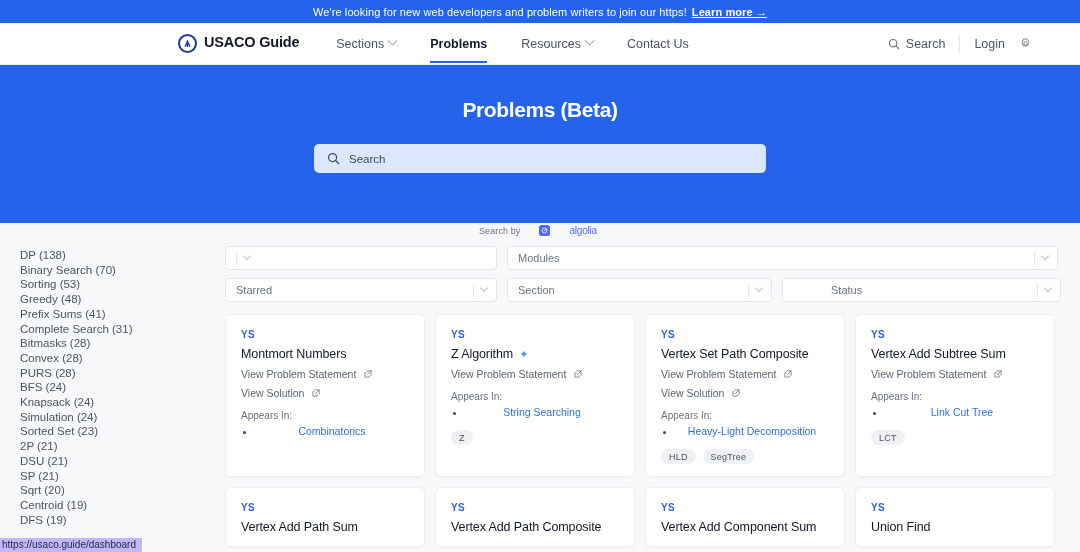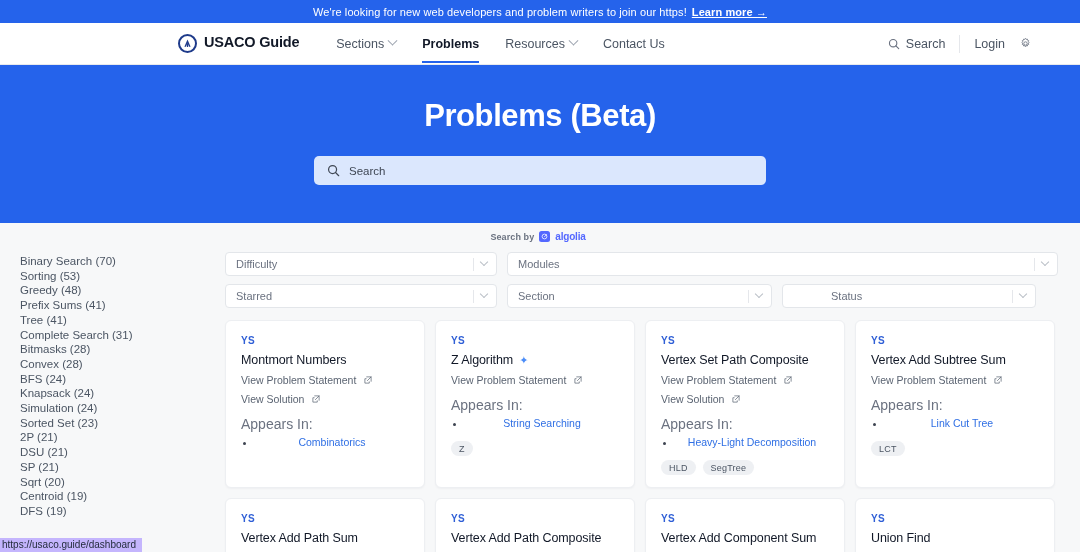--- a/index.html
+++ b/index.html
@@ -35,21 +35,21 @@
   }
   .brand { display: flex; align-items: flex-start; gap: 7px; cursor: pointer; }
   .brand-mark {
     width: 19px; height: 19px; border-radius: 50%;
     border: 2px solid #1e3a8a;
     display: flex; align-items: center; justify-content: center;
   }
   .brand-mark svg { display: block; }
   .brand-text { font-size: 14.5px; font-weight: bold; color: #111827; letter-spacing: -0.2px; }
 
-  .nav-links { display: flex; align-items: center; margin-left: 24px; gap: 0; }
+  .nav-links { display: flex; align-items: center; margin-left: 24px; gap: 8px; }
   .nav-item {
     display: flex; align-items: center; gap: 5px;
     font-size: 12.5px; color: #4b5563;
     padding: 12px 13px; cursor: pointer;
     position: relative;
   }
   .nav-item.active { color: #111827; font-weight: bold; }
   .nav-item.active::after {
     content: ""; position: absolute; left: 13px; right: 13px; bottom: 0;
     height: 2px; background: #2563eb;
@@ -69,42 +69,42 @@
   .icon-svg { display: block; }
 
   
   .hero {
     background: #2563eb;
     height: 158px;
     display: flex; flex-direction: column; align-items: center;
     padding-top: 33px;
   }
   .hero-title {
-    color: #ffffff; font-size: 31px; font-weight: bold; letter-spacing: -0.4px;
+    color: #ffffff; font-size: 21px; font-weight: bold; letter-spacing: -0.4px;
   }
   .hero-search {
     margin-top: 22px;
     width: 452px; height: 29px;
     background: #dbe7fd;
     border-radius: 5px;
     display: flex; align-items: center; gap: 9px;
     padding: 0 13px;
     cursor: text;
   }
   .hero-search-text { font-size: 11.5px; color: #3f4754; }
 
   
   .body-area {
     background: #f7f8f9;
     height: 331px;
     position: relative;
   }
   .algolia-row {
-    display: flex; align-items: center; justify-content: center; gap: 5px;
-    padding-top: 8px; padding-right: 4px; font-weight: bold;
+    display: flex; align-items: center; justify-content: center; gap: 19px;
+    padding-top: 2px; padding-right: 4px;
   }
   .algolia-label { font-size: 9px; color: #6b7280; letter-spacing: 0.1px; }
   .algolia-badge {
     width: 11px; height: 11px; border-radius: 2.5px; background: #5468ff;
     display: flex; align-items: center; justify-content: center;
   }
   .algolia-word { font-size: 10px; color: #5468ff; letter-spacing: -0.2px; }
 
   .content-row { display: flex; margin-top: 10px; }
 
@@ -136,21 +136,21 @@
   }
   .select-arrow i {
     display: block; width: 6px; height: 6px;
     border-right: 1.2px solid #b6bcc4; border-bottom: 1.2px solid #b6bcc4;
     transform: rotate(45deg) translate(-1.5px,-1.5px);
   }
   .sel-difficulty { width: 272px; }
   .sel-modules   { width: 551px; }
   .sel-starred   { width: 272px; }
   .sel-section   { width: 265px; }
-  .sel-status    { width: 254px; padding-left: 48px; }
+  .sel-status    { width: 279px; padding-left: 48px; }
 
   
   .cards { display: flex; flex-wrap: wrap; gap: 10px; }
   .card {
     width: 200px;
     background: #ffffff;
     border: 1px solid #edeff2;
     border-radius: 6px;
     padding: 14px 15px 12px 15px;
     box-shadow: 0 1px 2px rgba(16,24,40,0.04);
@@ -161,21 +161,21 @@
   }
   .card-title-row { display: flex; align-items: center; gap: 6px; }
   .card-title { font-size: 12.5px; color: #111827; letter-spacing: -0.1px; }
   .star { color: #4b8df8; font-size: 11px; line-height: 1; }
   .card-link {
     display: flex; align-items: center; gap: 8px;
     font-size: 10.5px; color: #5b6472; margin-top: 7px; cursor: pointer;
   }
   .ext { display: block; }
   .appears {
-    font-size: 14px; color: #6b7280; margin-top: 11px;
+    font-size: 10px; color: #6b7280; margin-top: 11px;
   }
   .appears-list { margin-top: 4px; padding-left: 14px; }
   .appears-item {
     font-size: 10.5px; color: #2f6fe4; list-style: disc; cursor: pointer; text-align: center;
   }
   .appears-item::marker { color: #3d4450; font-size: 9px; }
   .tags { display: flex; gap: 7px; margin-top: 12px; flex-wrap: wrap; }
   .tag {
     background: #eef0f3; border-radius: 9px;
     padding: 2.5px 8px;
@@ -276,45 +276,45 @@
           <circle cx="5" cy="5" r="3.4" fill="none" stroke="#ffffff" stroke-width="1.1"></circle>
           <line x1="5" y1="5" x2="8.2" y2="2.4" stroke="#ffffff" stroke-width="1.1" stroke-linecap="round"></line>
         </svg>
       </span>
       <span class="algolia-word">algolia</span>
     </div>
 
     <div class="content-row">
 
       <div class="sidebar">
+        <div class="side-item">DP (138)</div>
         <div class="side-item">Binary Search (70)</div>
         <div class="side-item">Sorting (53)</div>
         <div class="side-item">Greedy (48)</div>
         <div class="side-item">Prefix Sums (41)</div>
-        <div class="side-item">Tree (41)</div>
         <div class="side-item">Complete Search (31)</div>
         <div class="side-item">Bitmasks (28)</div>
         <div class="side-item">Convex (28)</div>
+        <div class="side-item">PURS (28)</div>
         <div class="side-item">BFS (24)</div>
         <div class="side-item">Knapsack (24)</div>
         <div class="side-item">Simulation (24)</div>
         <div class="side-item">Sorted Set (23)</div>
         <div class="side-item">2P (21)</div>
         <div class="side-item">DSU (21)</div>
         <div class="side-item">SP (21)</div>
         <div class="side-item">Sqrt (20)</div>
         <div class="side-item">Centroid (19)</div>
         <div class="side-item">DFS (19)</div>
       </div>
 
       <div class="main">
 
         <div class="filters">
           <div class="select sel-difficulty">
-            <span class="select-label">Difficulty</span>
             <span class="select-sep"></span>
             <span class="select-arrow">
                 <i></i>
               </span>
           </div>
           <div class="select sel-modules">
             <span class="select-label">Modules</span>
             <span class="select-sep"></span>
             <span class="select-arrow">
                 <i></i>

